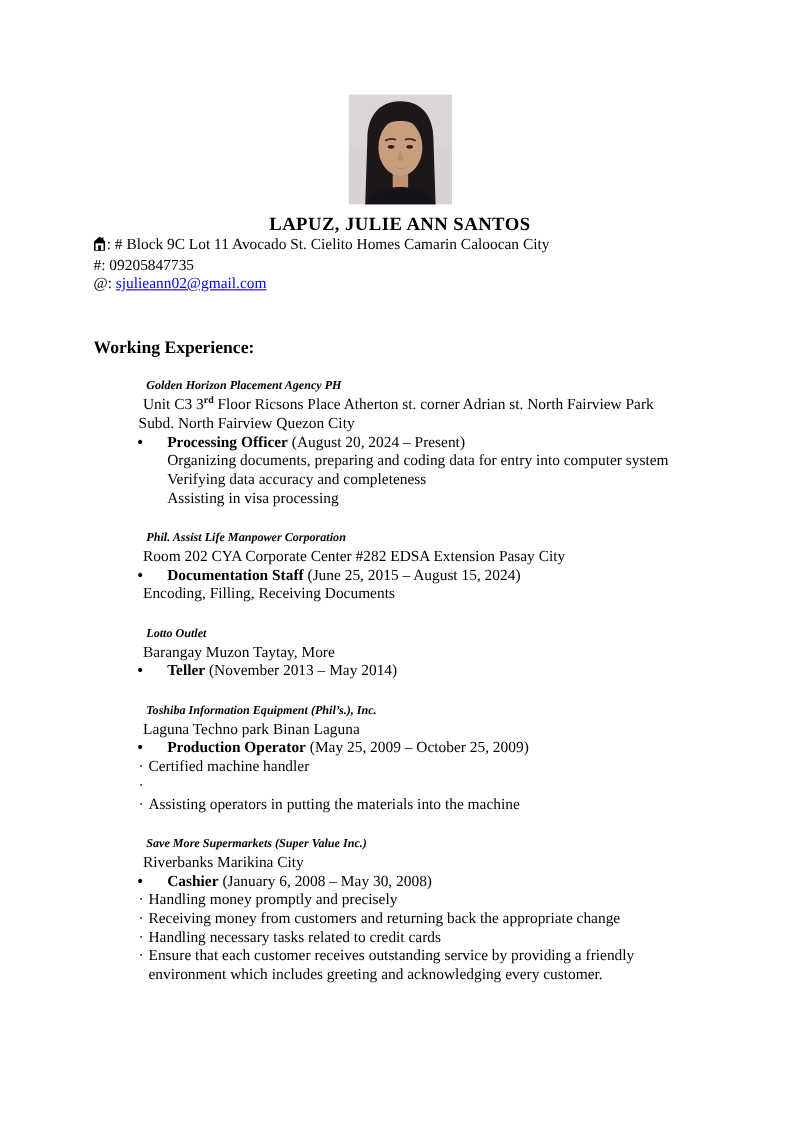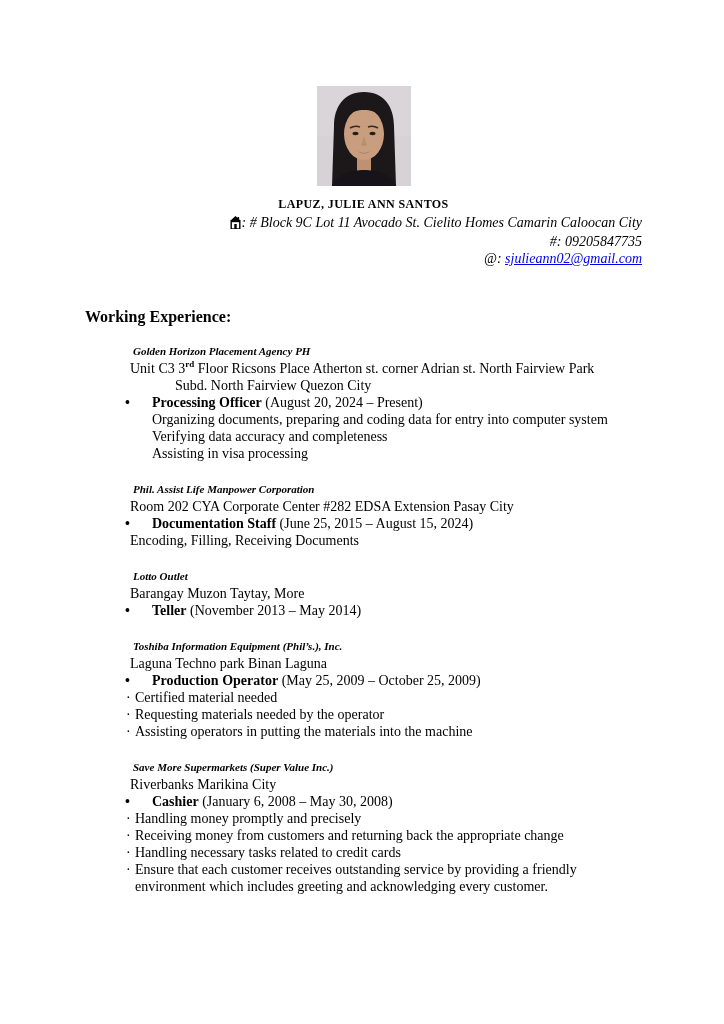--- a/index.html
+++ b/index.html
@@ -17,46 +17,46 @@
   }
   
   .photo {
     width:94px; height:100px;
     margin:0 auto;
     display:block;
   }
   .name {
     text-align:center;
     font-weight:bold;
-    font-size:12px; line-height:20px;
+    font-size:17px; line-height:20px;
     margin-top:8px;
     letter-spacing:0.4px;
   }
-  .contact { text-align:right; line-height:17px;font-style:italic; }
+  .contact { text-align:left; line-height:17px; }
   .house-icon { display:inline-block; vertical-align:-2px; margin-right:1px; }
   .email-link { color:#0000ee; text-decoration:underline; cursor:pointer; }
   
   .objective { margin-top:16px; max-width:558px; }
   .objective b { font-weight:bold; }
   
   .we-heading {
     font-weight:bold;
     font-size:16px; line-height:20px;
     margin-top:40px;
   }
   .job { margin-top:18px; }
   .job.first { margin-top:15px; }
   .company {
     margin-left:48px;
     font-weight:bold; font-style:italic;
     font-size:11px; line-height:18px;
     white-space:nowrap;
   }
   .addr  { margin-left:45px; white-space:nowrap; }
-  .addr2 { margin-left:90px; white-space:nowrap; }
+  .addr2 { margin-left:41px; white-space:nowrap; }
   .role-line { margin-left:40px; white-space:nowrap; }
   .bullet::before { content:"\2022"; font-weight:bold; }
   .bullet { display:inline-block; width:27px; }
   .role-line b { font-weight:bold; }
   .duty { margin-left:67px; white-space:nowrap; }
   .note { margin-left:45px; white-space:nowrap; }
   .sub {
     max-width:560px;
     padding-left:50px;
     text-indent:-9px;
@@ -142,22 +142,22 @@
   <div class="job">
     <div class="company">Lotto Outlet</div>
     <div class="addr">Barangay Muzon Taytay, More</div>
     <div class="role-line"><span class="bullet"></span><b>Teller</b><span> (November 2013 – May 2014)</span></div>
   </div>
 
   <div class="job">
     <div class="company">Toshiba Information Equipment (Phil’s.), Inc.</div>
     <div class="addr">Laguna Techno park Binan Laguna</div>
     <div class="role-line"><span class="bullet"></span><b>Production Operator</b><span> (May 25, 2009 – October 25, 2009)</span></div>
-    <div class="sub"><span class="dot"></span><span>Certified material needed</span></div>
-    <div class="sub"><span class="dot"></span><span>Requesting materials needed by the operator</span></div>
+    <div class="sub"><span class="dot"></span><span>Certified machine handler</span></div>
+    <div class="sub"><span class="dot"></span></div>
     <div class="sub"><span class="dot"></span><span>Assisting operators in putting the materials into the machine</span></div>
   </div>
 
   <div class="job">
     <div class="company">Save More Supermarkets (Super Value Inc.)</div>
     <div class="addr">Riverbanks Marikina City</div>
     <div class="role-line"><span class="bullet"></span><b>Cashier</b><span> (January 6, 2008 – May 30, 2008)</span></div>
     <div class="sub"><span class="dot"></span><span>Handling money promptly and precisely</span></div>
     <div class="sub"><span class="dot"></span><span>Receiving money from customers and returning back the appropriate change</span></div>
     <div class="sub"><span class="dot"></span><span>Handling necessary tasks related to credit cards</span></div>

